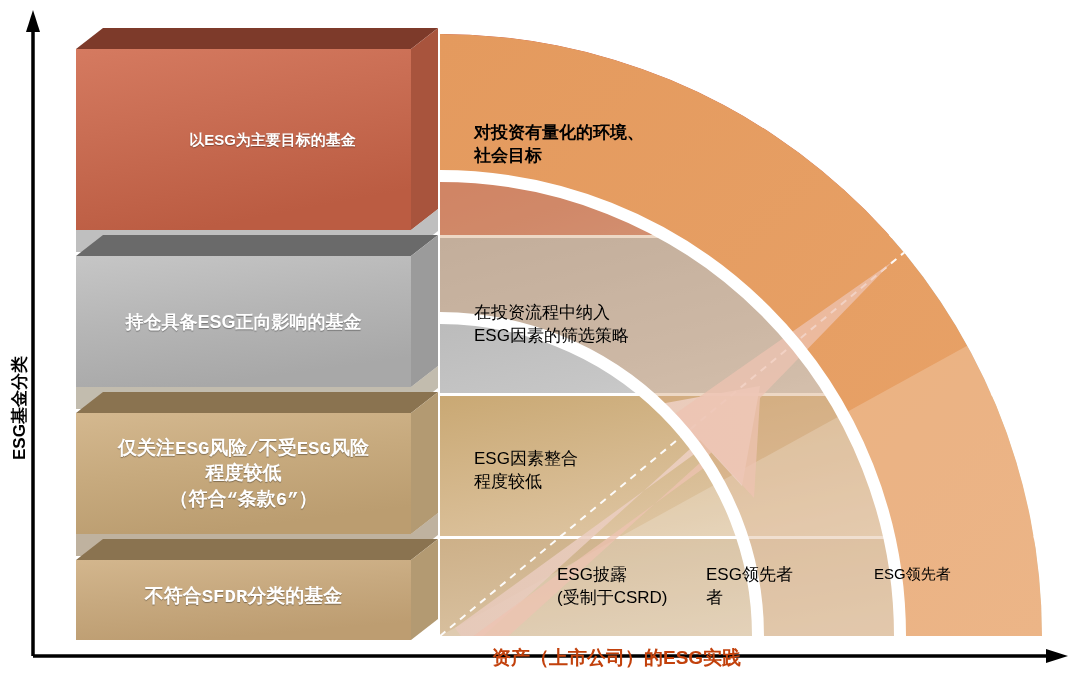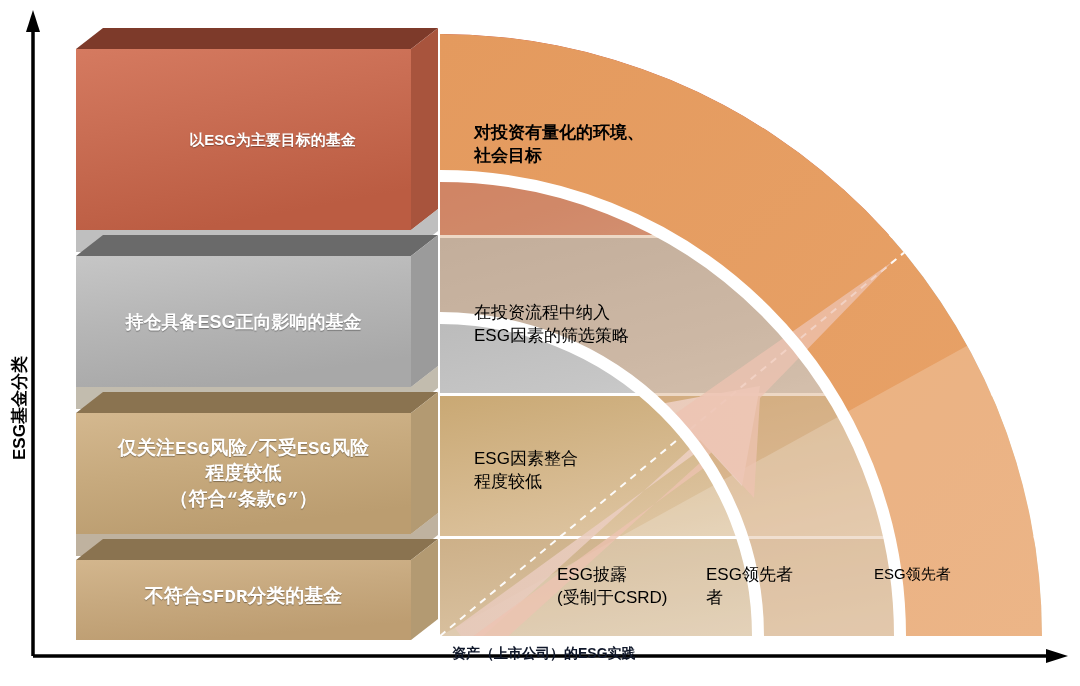--- a/index.html
+++ b/index.html
@@ -13,21 +13,21 @@
     text-shadow:0 1px 1px rgba(0,0,0,.35);
     display:flex;align-items:center;justify-content:center;
     flex-direction:column;
   }
   .arclabel{position:absolute;color:#000000;line-height:1.35;white-space:pre-line;}
   .axis-y-label{
     position:absolute;font-weight:bold;font-size:17px;color:#000;
     transform:rotate(-90deg);transform-origin:left top;white-space:nowrap;
   }
   .axis-x-label{
-    position:absolute;font-weight:bold;font-size:14px;color:#0f172a;white-space:nowrap;
+    position:absolute;font-weight:bold;font-size:19px;color:#c2410c;white-space:nowrap;margin-left:40px;
   }
 </style>
 </head>
 <body>
 
 <div id="stage">
 
   <svg class="layer" viewBox="0 0 1080 686" xmlns="http://www.w3.org/2000/svg">
     <defs>
       <linearGradient id="gRed" x1="0" y1="0" x2="1" y2="1">

